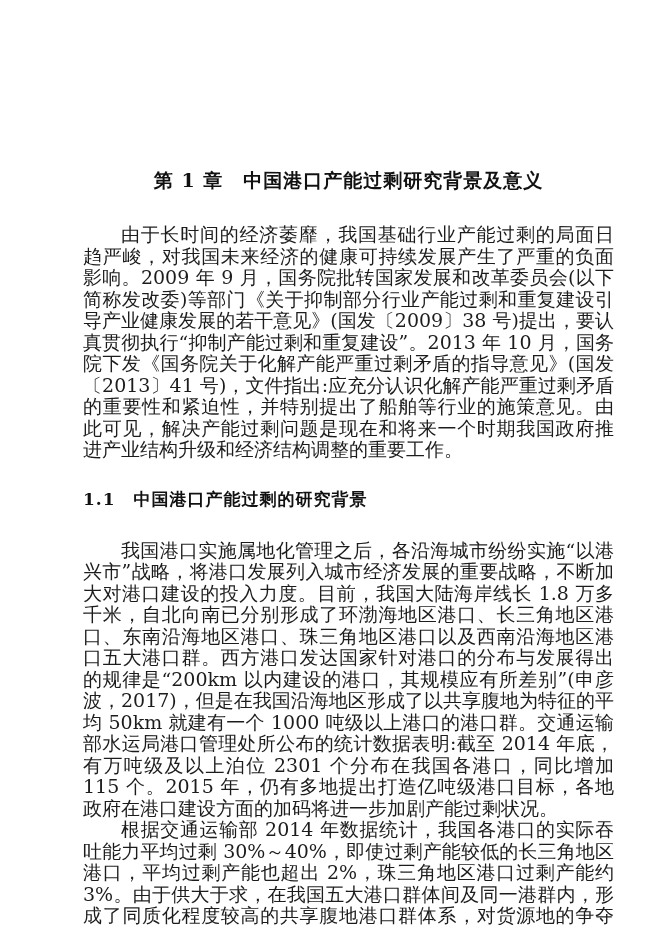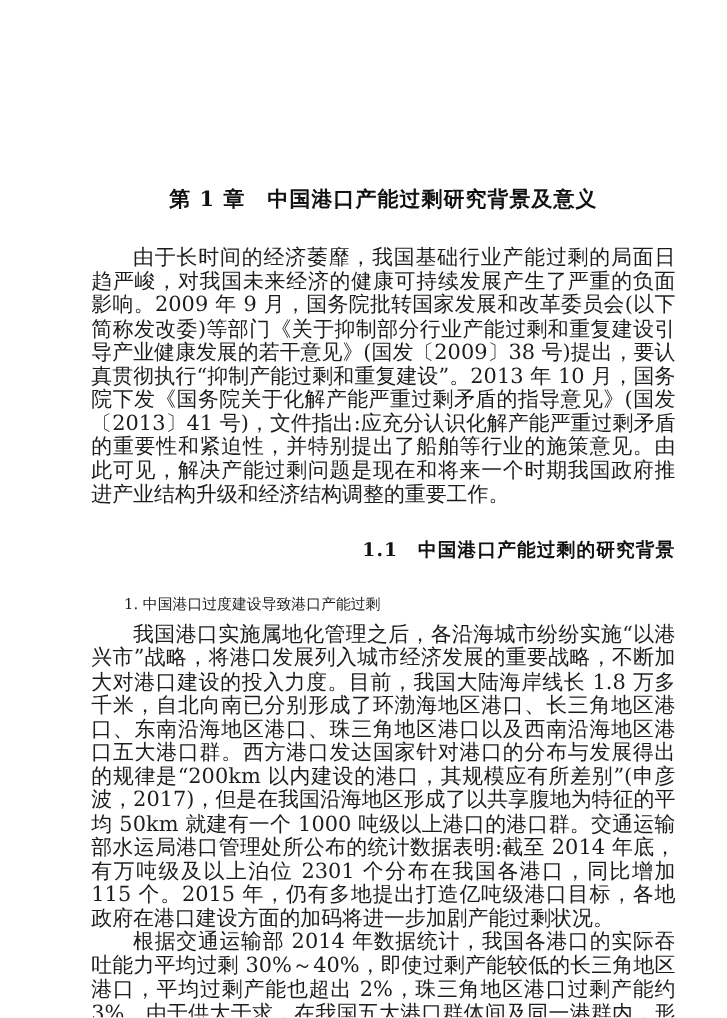--- a/index.html
+++ b/index.html
@@ -31,21 +31,21 @@
     font-size: 19px;
     line-height: 21.5px;
     text-align: justify;
     text-indent: 2em;
     color: #1c1c1c;
   }
   .section-title {
     margin: 27px 0 29px 0;
     font-size: 17px;
     font-weight: bold;
-    text-align: right;
+    text-align: left;
     letter-spacing: 1px;
     color: #111111;
   }
   .subsection-title {
     margin: 0 0 6px 0;
     font-size: 13.5px;
     font-weight: normal;
     line-height: 21px;
     text-indent: 2.2em;
     color: #1c1c1c;
@@ -55,19 +55,18 @@
 <body>
 
 <div class="page">
 
   <h1 class="chapter-title">第 1 章　中国港口产能过剩研究背景及意义</h1>
 
   <p class="body-paragraph">由于长时间的经济萎靡，我国基础行业产能过剩的局面日趋严峻，对我国未来经济的健康可持续发展产生了严重的负面影响。2009 年 9 月，国务院批转国家发展和改革委员会(以下简称发改委)等部门《关于抑制部分行业产能过剩和重复建设引导产业健康发展的若干意见》(国发〔2009〕38 号)提出，要认真贯彻执行“抑制产能过剩和重复建设”。2013 年 10 月，国务院下发《国务院关于化解产能严重过剩矛盾的指导意见》(国发〔2013〕41 号)，文件指出:应充分认识化解产能严重过剩矛盾的重要性和紧迫性，并特别提出了船舶等行业的施策意见。由此可见，解决产能过剩问题是现在和将来一个时期我国政府推进产业结构升级和经济结构调整的重要工作。</p>
 
   <h2 class="section-title">1.1　中国港口产能过剩的研究背景</h2>
 
-  <h3 class="subsection-title">1. 中国港口过度建设导致港口产能过剩</h3>
 
   <p class="body-paragraph">我国港口实施属地化管理之后，各沿海城市纷纷实施“以港兴市”战略，将港口发展列入城市经济发展的重要战略，不断加大对港口建设的投入力度。目前，我国大陆海岸线长 1.8 万多千米，自北向南已分别形成了环渤海地区港口、长三角地区港口、东南沿海地区港口、珠三角地区港口以及西南沿海地区港口五大港口群。西方港口发达国家针对港口的分布与发展得出的规律是“200km 以内建设的港口，其规模应有所差别”(申彦波，2017)，但是在我国沿海地区形成了以共享腹地为特征的平均 50km 就建有一个 1000 吨级以上港口的港口群。交通运输部水运局港口管理处所公布的统计数据表明:截至 2014 年底，有万吨级及以上泊位 2301 个分布在我国各港口，同比增加 115 个。2015 年，仍有多地提出打造亿吨级港口目标，各地政府在港口建设方面的加码将进一步加剧产能过剩状况。</p>
 
   <p class="body-paragraph">根据交通运输部 2014 年数据统计，我国各港口的实际吞吐能力平均过剩 30%～40%，即使过剩产能较低的长三角地区港口，平均过剩产能也超出 2%，珠三角地区港口过剩产能约 3%。由于供大于求，在我国五大港口群体间及同一港群内，形成了同质化程度较高的共享腹地港口群体系，对货源地的争夺将日趋激烈(Anna et al. ,2014;Haddad et al. ,2015;汪寿阳等,2015;汪寿阳等,2014;汪寿阳等,2013;王爱虎和刘晓辉,2013;孙光圻和孙夏君,2013)。因此,2014 年 6 月,交</p>
 
 </div>
 
 </body></html>

